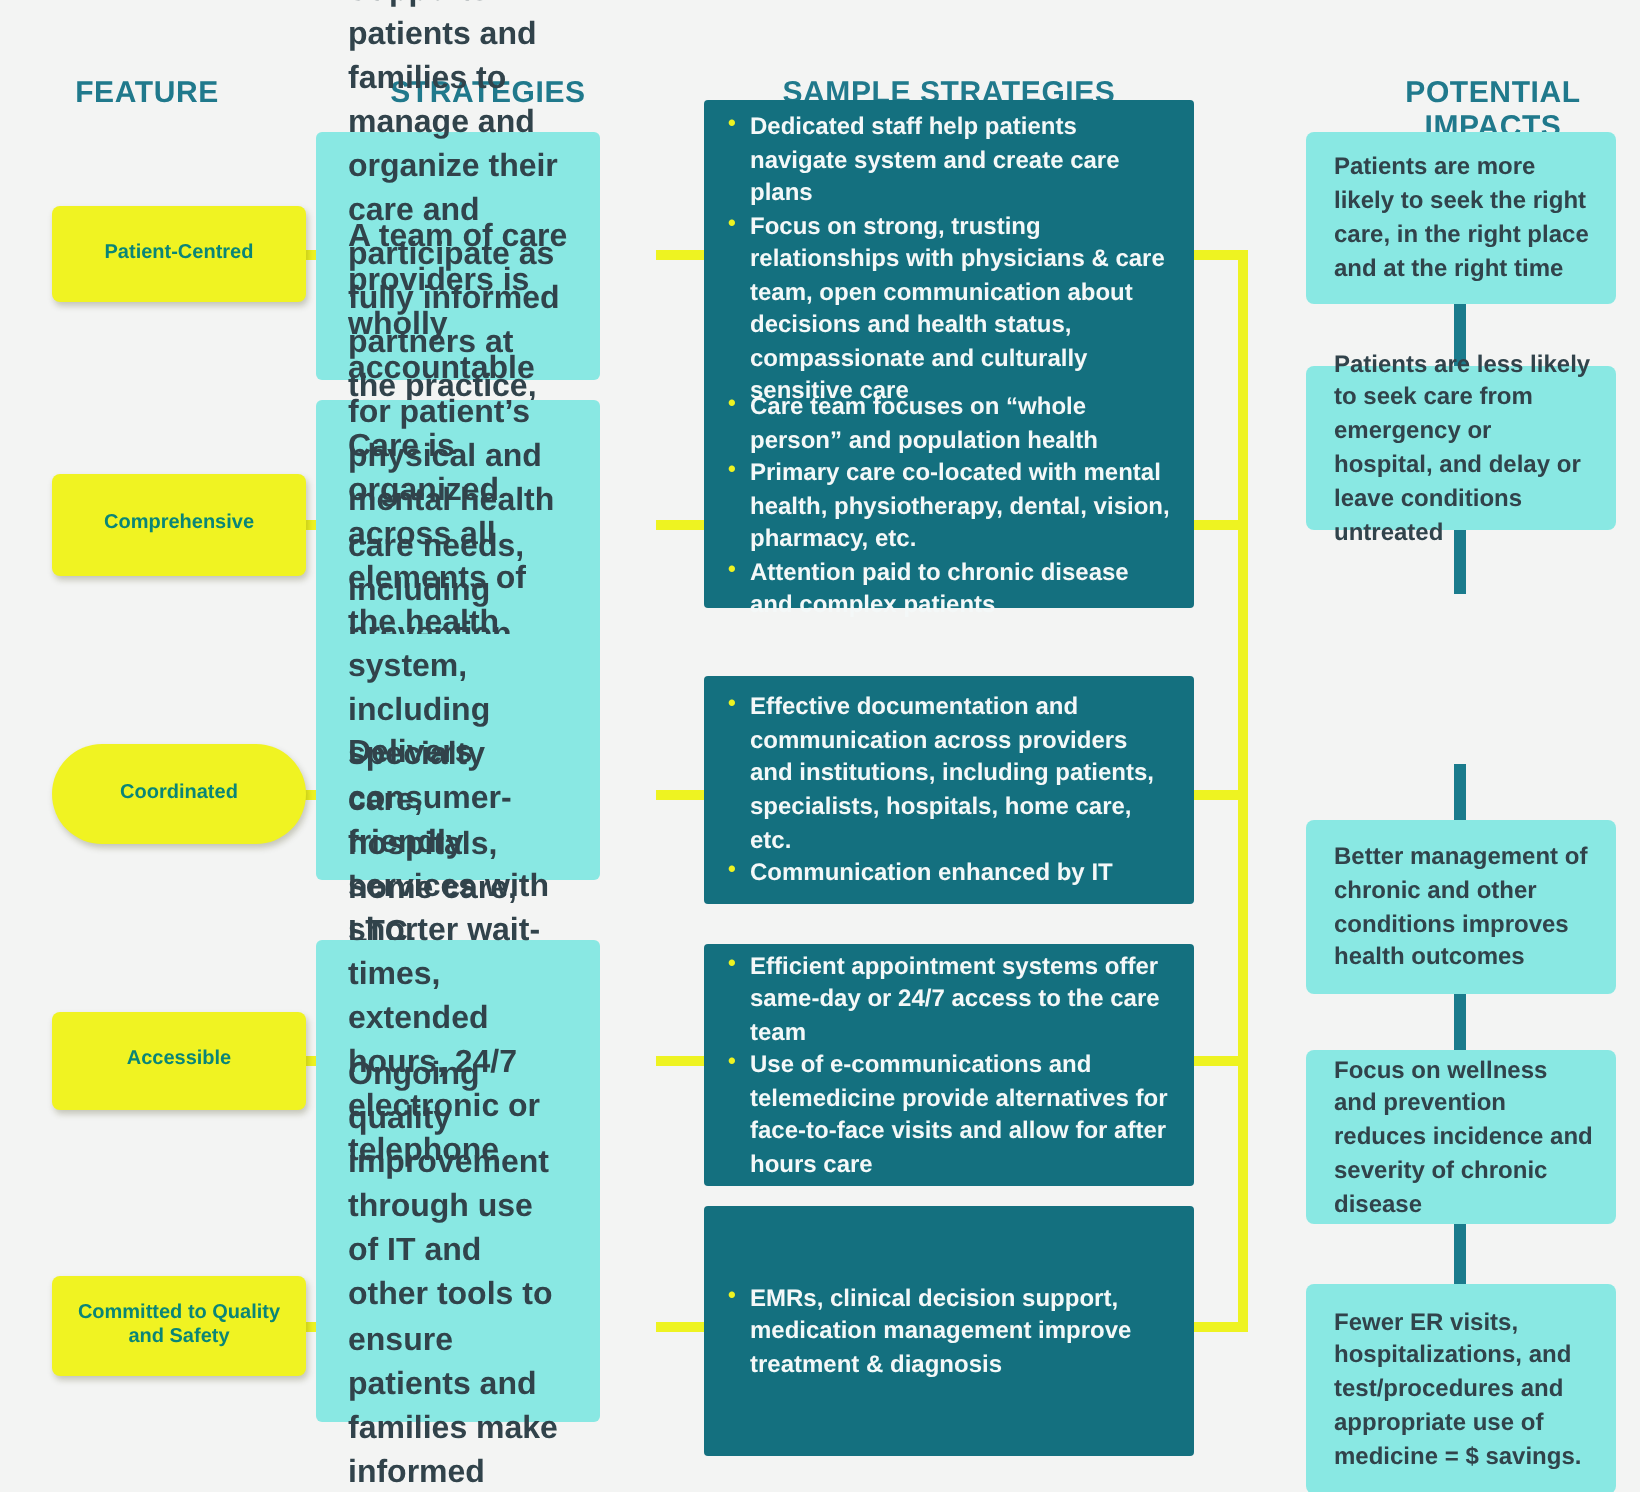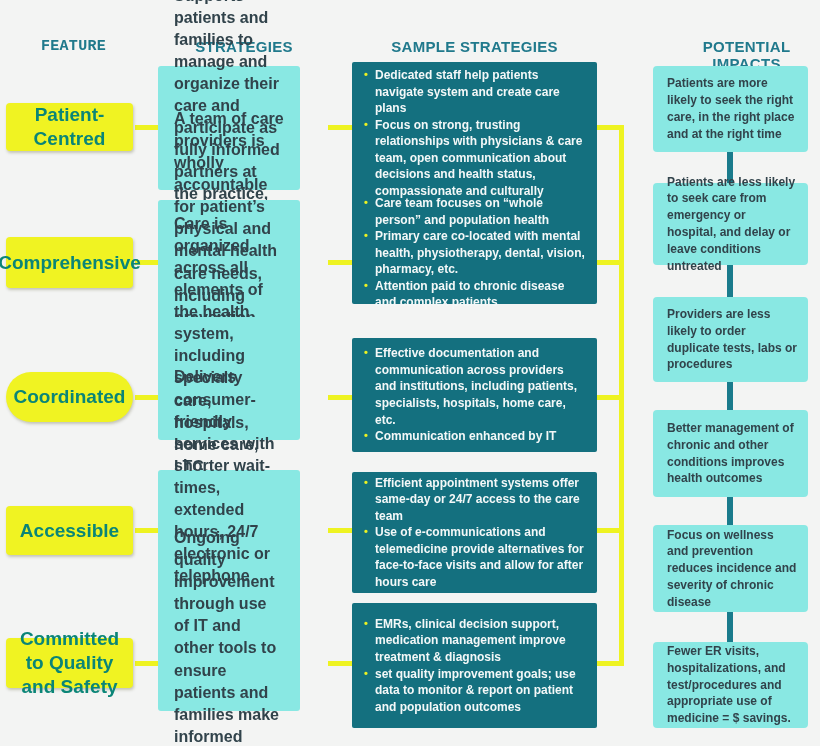--- a/index.html
+++ b/index.html
@@ -28,28 +28,28 @@
   .col-header{
     position:absolute;
     text-align:center;
     font-size:15px;
     font-weight:700;
     letter-spacing:.3px;
     color:var(--header-text);
   }
   .feature-box{
     position:absolute;
-    left:6px;width:127px;
+    left:26px;width:127px;
     background:var(--feature-fill);
     border-radius:4px;
     box-shadow:1px 2px 3px rgba(60,60,10,.25);
     display:flex;align-items:center;justify-content:center;
     text-align:center;
     color:var(--feature-text);
-    font-size:19px;font-weight:700;
+    font-size:10px;font-weight:700;
     line-height:1.25;
     padding:0 6px;box-sizing:border-box;
     z-index:2;
   }
   .desc-box{
     position:absolute;
     left:158px;width:142px;
     background:var(--light-box-fill);
     border-radius:3px;
     display:flex;align-items:center;
@@ -108,21 +108,21 @@
     left:727px;width:6px;
     background:var(--connector-teal);
     z-index:1;
   }
 </style>
 </head>
 <body>
 
 <div class="canvas">
 
-  <div class="col-header" style="left:10px;top:38px;width:127px;font-family:Liberation Mono, monospace;">FEATURE</div>
+  <div class="col-header" style="left:10px;top:38px;width:127px;">FEATURE</div>
   <div class="col-header" style="left:158px;top:38px;width:172px;">STRATEGIES</div>
   <div class="col-header" style="left:352px;top:38px;width:245px;">SAMPLE STRATEGIES</div>
   <div class="col-header" style="left:669px;top:38px;width:155px;text-align:center;">POTENTIAL IMPACTS</div>
 
   <div class="yline" style="left:135px;top:125px;width:25px;height:5px;"></div>
   <div class="yline" style="left:328px;top:125px;width:26px;height:5px;"></div>
   <div class="yline" style="left:595px;top:125px;width:29px;height:5px;"></div>
 
   <div class="yline" style="left:135px;top:260px;width:25px;height:5px;"></div>
   <div class="yline" style="left:328px;top:260px;width:26px;height:5px;"></div>
@@ -145,21 +145,21 @@
   <div class="tline" style="top:152px;height:31px;"></div>
   <div class="tline" style="top:265px;height:32px;"></div>
   <div class="tline" style="top:382px;height:28px;"></div>
   <div class="tline" style="top:497px;height:28px;"></div>
   <div class="tline" style="top:612px;height:30px;"></div>
 
   <div class="feature-box" style="top:103px;height:48px;">Patient-Centred</div>
   <div class="desc-box" style="top:66px;height:124px;">
     <div>Supports patients and families to manage and organize their care and participate as fully informed partners at the practice, community and policy levels</div>
   </div>
-  <div class="strat-box" style="top:62px;height:159px;">
+  <div class="strat-box" style="top:50px;height:159px;">
     <ul>
       <li>Dedicated staff help patients navigate system and create care plans</li>
       <li>Focus on strong, trusting relationships with physicians &amp; care team, open communication about decisions and health status, compassionate and culturally sensitive care</li>
     </ul>
   </div>
 
   <div class="feature-box" style="top:237px;height:51px;">Comprehensive</div>
   <div class="desc-box" style="top:200px;height:125px;">
     <div>A team of care providers is wholly accountable for patient’s physical and mental health care needs, including prevention and wellness, acute care and chronic care</div>
   </div>
@@ -193,36 +193,32 @@
     </ul>
   </div>
 
   <div class="feature-box" style="top:638px;height:50px;">Committed to Quality and Safety</div>
   <div class="desc-box" style="top:586px;height:125px;">
     <div>Ongoing quality improvement through use of IT and other tools to ensure patients and families make informed decisions</div>
   </div>
   <div class="strat-box" style="top:603px;height:125px;">
     <ul>
       <li>EMRs, clinical decision support, medication management improve treatment &amp; diagnosis</li>
-      <li>set quality improvement goals; use data to monitor &amp; report on patient and population outcomes</li>
     </ul>
   </div>
 
   <div class="impact-box" style="top:66px;height:86px;">
     <div>Patients are more likely to seek the right care, in the right place and at the right time</div>
   </div>
   <div class="impact-box" style="top:183px;height:82px;">
     <div>Patients are less likely to seek care from emergency or hospital, and delay or leave conditions untreated</div>
   </div>
-  <div class="impact-box" style="top:297px;height:85px;">
-    <div>Providers are less likely to order duplicate tests, labs or procedures</div>
-  </div>
   <div class="impact-box" style="top:410px;height:87px;">
     <div>Better management of chronic and other conditions improves health outcomes</div>
   </div>
   <div class="impact-box" style="top:525px;height:87px;">
     <div>Focus on wellness and prevention reduces incidence and severity of chronic disease</div>
   </div>
-  <div class="impact-box" style="top:642px;height:86px;">
+  <div class="impact-box" style="top:642px;height:105px;">
     <div>Fewer ER visits, hospitalizations, and test/procedures and appropriate use of medicine = $ savings.</div>
   </div>
 
 </div>
 
 </body></html>

